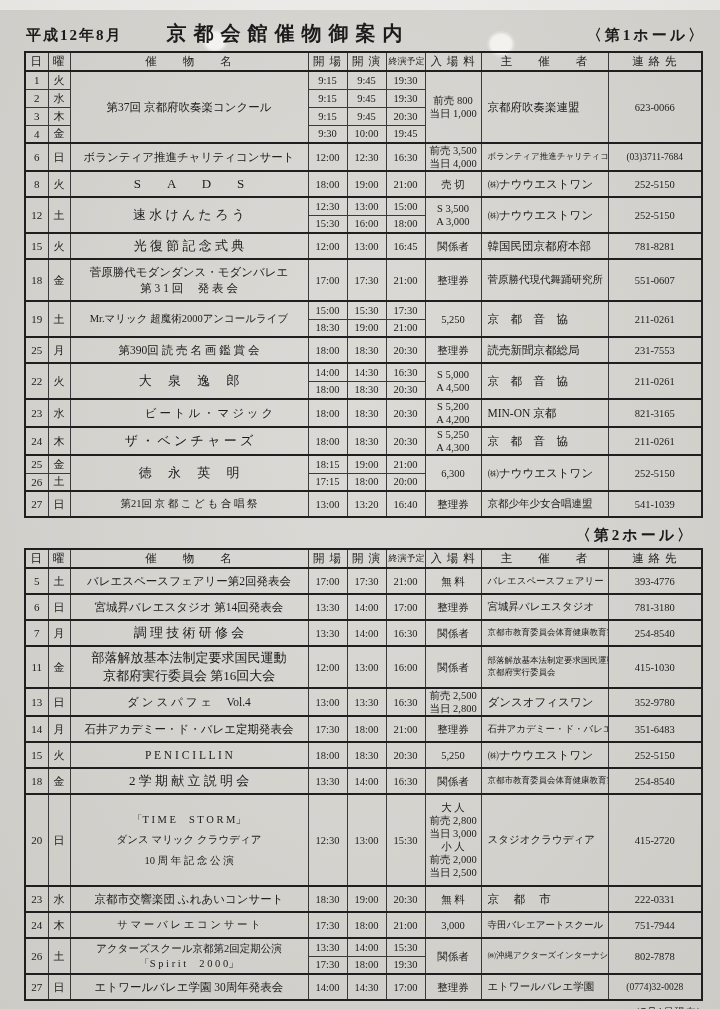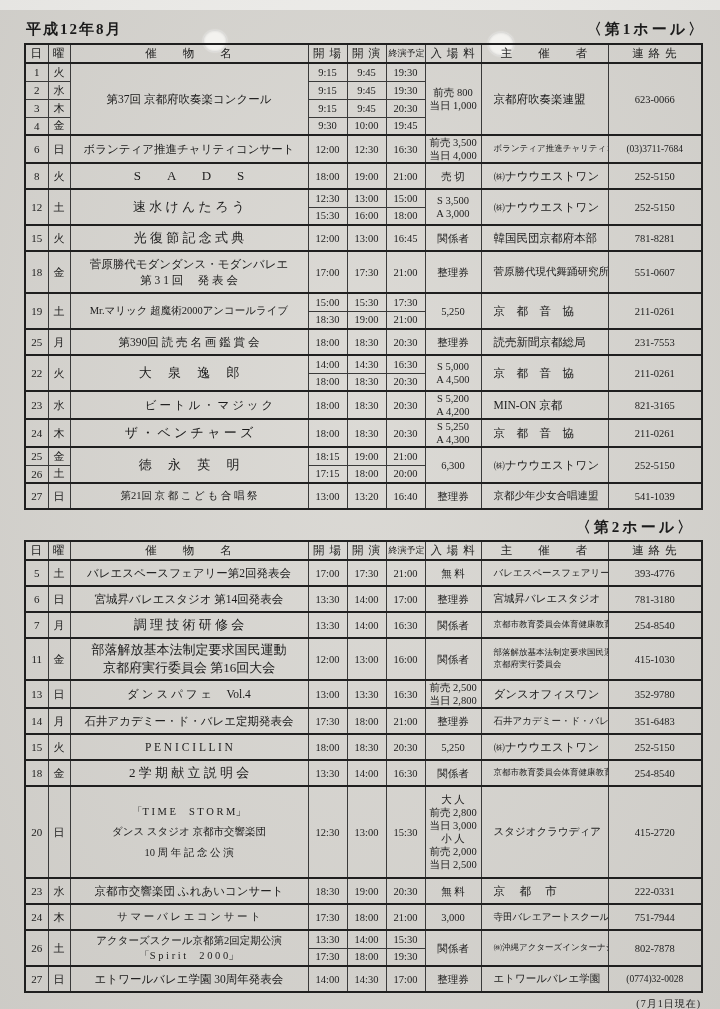--- a/index.html
+++ b/index.html
@@ -41,37 +41,38 @@
   .sched thead tr{height:19px;}
   .sched th{font-weight:normal;font-size:11.5px;text-align:center;letter-spacing:1px;}
   .sched th.small{font-size:9px;letter-spacing:0;margin-left:13px;}
   tr.lr > td{border-top:2px solid #1f1f1f;}
   td.day,td.wd{font-size:11px;text-align:center;}
   td.name{font-size:13px;text-align:center;line-height:1.3;}
   td.name .ln{margin:1px 0;}
   td.name.n3 .ln{margin:7px 0;}
   td.time{font-size:10.5px;text-align:center;}
   td.fee{font-size:10.5px;text-align:center;line-height:13px;}
-  td.org{text-align:left;padding-left:12px;white-space:nowrap;}
+  td.org{text-align:left;padding-left:6px;white-space:nowrap;}
   td.tel{font-size:10.5px;text-align:center;}
 
   .hall2-row{width:677px;margin:8px 0 3px 24px;text-align:right;position:relative;z-index:2;}
   .hall2-row .hall-label2{font-size:15px;font-weight:bold;letter-spacing:3px;padding-right:6px;}
   .footnote{width:677px;margin:4px 0 0 24px;text-align:right;font-size:10px;letter-spacing:1px;position:relative;z-index:2;}
 </style>
 </head>
 <body>
 
 <div class="scan-top"></div>
 <div class="scan-shade"></div>
 <div class="hole hole1"></div>
 <div class="hole hole2"></div>
 
 <div class="titlebar">
   <span class="date-label">平成12年8月</span>
+  <span class="main-title">京都会館催物御案内</span>
   <span class="hall-label">〈第1ホール〉</span>
 </div>
 
 <table class="sched">
   <colgroup>
     <col style="width:23px">
       <col style="width:22px">
       <col style="width:238px">
     <col style="width:39px">
       <col style="width:39px">
@@ -535,21 +536,21 @@
         <td class="org" rowspan="1" style="font-size: 8.5px;">
           <div class="ln">京都市教育委員会体育健康教育室</div>
         </td>
         <td class="tel" rowspan="1" style="font-size: 10.5px;">254-8540</td>
       </tr>
       <tr class="lr" style="height: 92px;">
         <td class="day">20</td>
         <td class="wd">日</td>
         <td class="name n3" rowspan="1" style="font-size: 10.5px;">
           <div class="ln">「T I M E　 S T O R M」</div>
-          <div class="ln">ダンス スタジオ 京都市交響楽団</div>
+          <div class="ln">ダンス マリック クラウディア</div>
           <div class="ln">10 周 年 記 念 公 演</div>
         </td>
         <td class="time">12:30</td>
         <td class="time">13:00</td>
         <td class="time">15:30</td>
         <td class="fee" rowspan="1">
           <div class="ln">大 人</div>
           <div class="ln">前売 2,800</div>
           <div class="ln">当日 3,000</div>
           <div class="ln">小 人</div>

